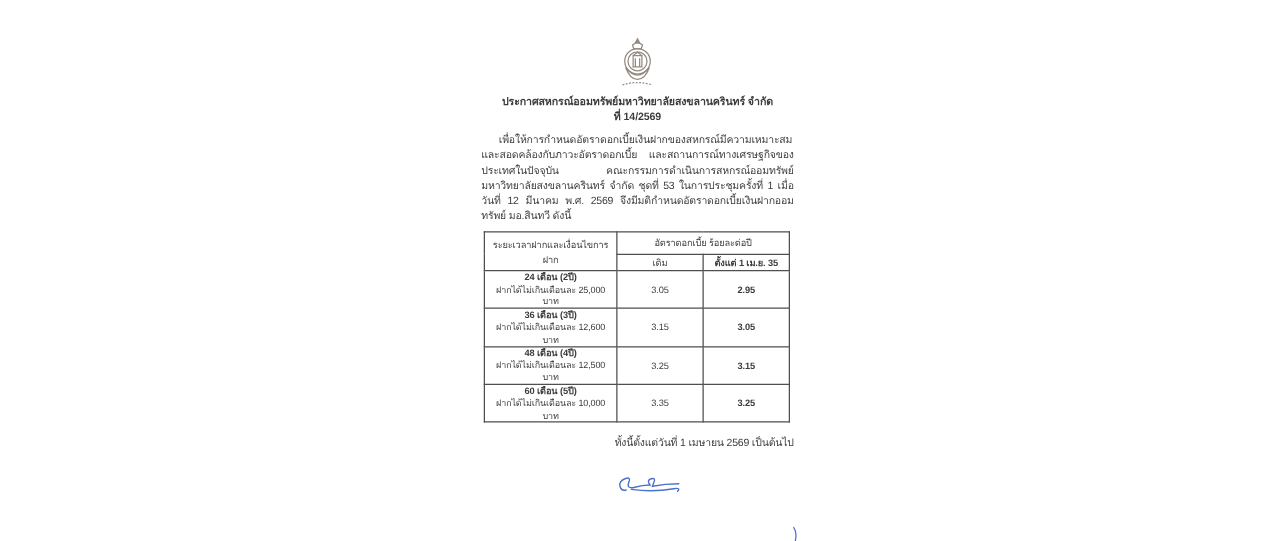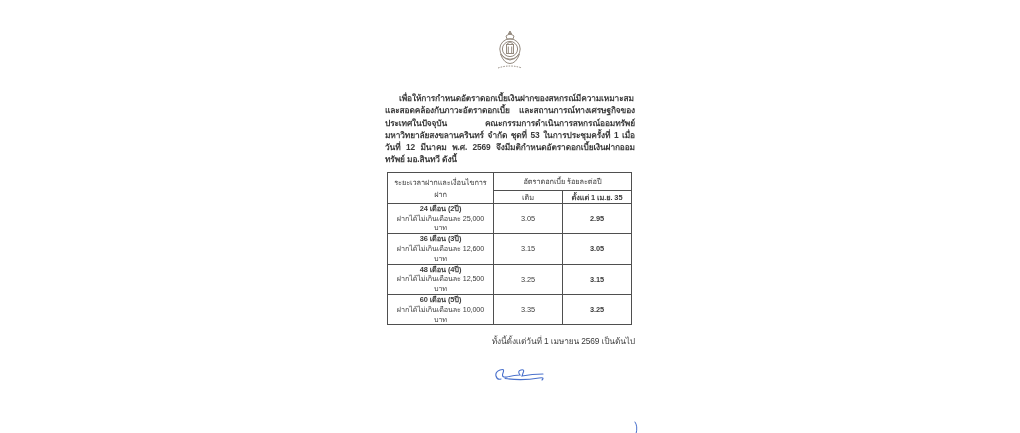--- a/index.html
+++ b/index.html
@@ -7,21 +7,21 @@
     width:1020px; height:433px; background:#ffffff; overflow:hidden;
     font-family:"Liberation Sans", sans-serif; color:#3b3b3b;
     -webkit-font-smoothing:antialiased;
   }
   .page { position:relative; width:250px; height:433px; margin:0 auto; }
   .center { text-align:center; }
   .seal { display:block; margin:30px auto 1px auto; }
   .title-line { font-size:8.5px; line-height:12px; font-weight:bold; letter-spacing:-0.1px; }
   .para {
     font-size:8.4px; line-height:12.3px; text-align:justify; text-indent:14px;
-    margin-top:18px; letter-spacing:-0.15px;font-weight:bold;
+    margin-top:6px; letter-spacing:-0.15px;
   }
   table.rate-table {
     border-collapse:collapse; width:244px; margin:6px 0 0 2px; table-layout:fixed;
   }
   .rate-table th, .rate-table td {
     border:0.8px solid #4f4f4f; padding:0 2px; font-weight:normal;
     font-size:7.4px; text-align:center; vertical-align:middle; letter-spacing:-0.1px;
   }
   .rate-table .hdr-main { height:18px; }
   .rate-table .hdr-sub td { height:10px; }
@@ -48,20 +48,22 @@
       <circle cx="15" cy="19" r="7.6"></circle>
       <rect x="11.5" y="14.5" width="7" height="9"></rect>
       <path d="M11.5 14.5 L15 11.8 L18.5 14.5"></path>
       <line x1="13.3" y1="16.5" x2="13.3" y2="23.5"></line>
       <line x1="16.7" y1="16.5" x2="16.7" y2="23.5"></line>
       <path d="M5.5 24 Q15 36 24.5 24 Q21 33.5 15 33.5 Q9 33.5 5.5 24 Z"></path>
       <path d="M3 38 Q15 34 27 38" stroke-dasharray="1.5,1.2"></path>
     </g>
   </svg>
 
+  <div class="center title-line">ประกาศสหกรณ์ออมทรัพย์มหาวิทยาลัยสงขลานครินทร์ จำกัด</div>
+  <div class="center title-line">ที่ 14/2569</div>
 
   <div class="para">เพื่อให้การกำหนดอัตราดอกเบี้ยเงินฝากของสหกรณ์มีความเหมาะสมและสอดคล้องกับภาวะอัตราดอกเบี้ย และสถานการณ์ทางเศรษฐกิจของประเทศในปัจจุบัน คณะกรรมการดำเนินการสหกรณ์ออมทรัพย์มหาวิทยาลัยสงขลานครินทร์ จำกัด ชุดที่ 53 ในการประชุมครั้งที่ 1 เมื่อวันที่ 12 มีนาคม พ.ศ. 2569 จึงมีมติกำหนดอัตราดอกเบี้ยเงินฝากออมทรัพย์ มอ.สินทวี ดังนี้</div>
 
   <table class="rate-table">
     <colgroup>
         <col style="width:106px">
         <col style="width:69px">
         <col style="width:69px">
       </colgroup>
     <tbody>

